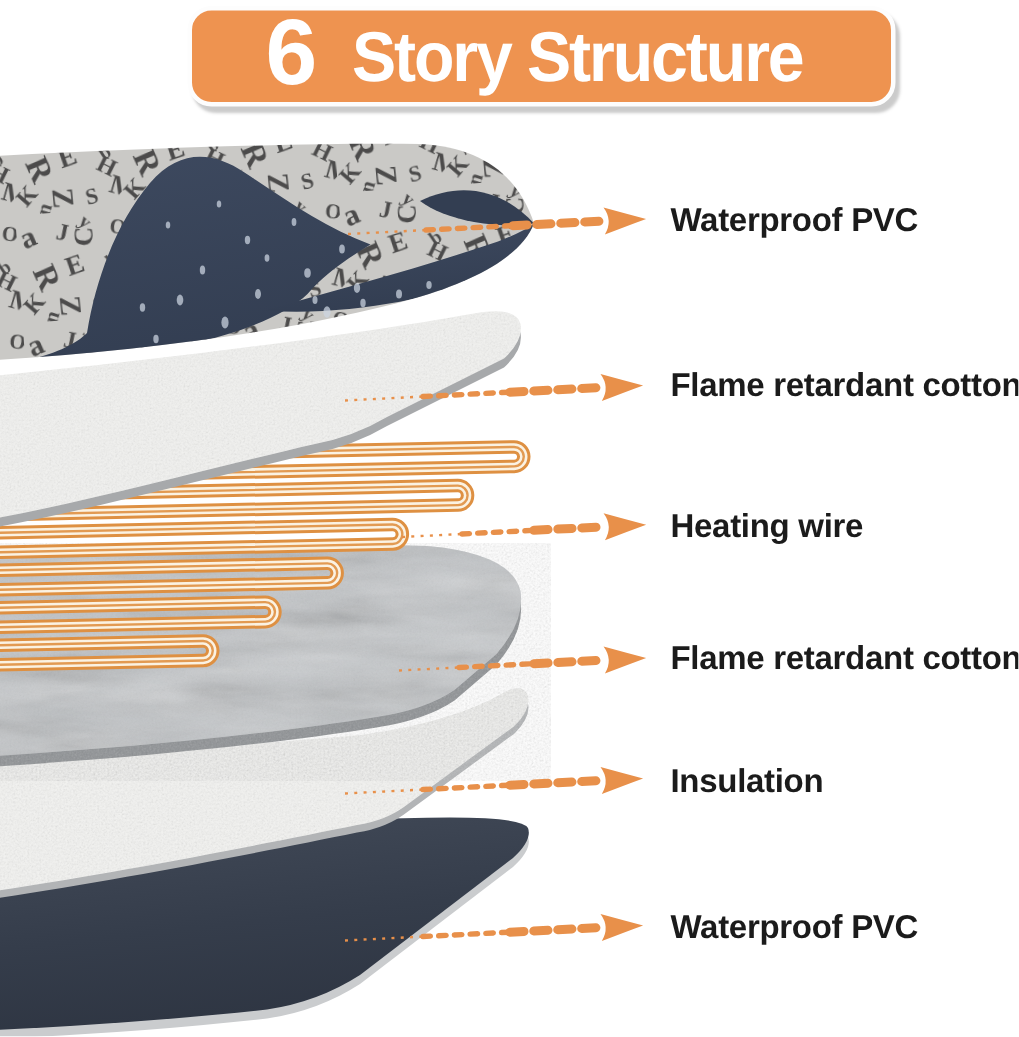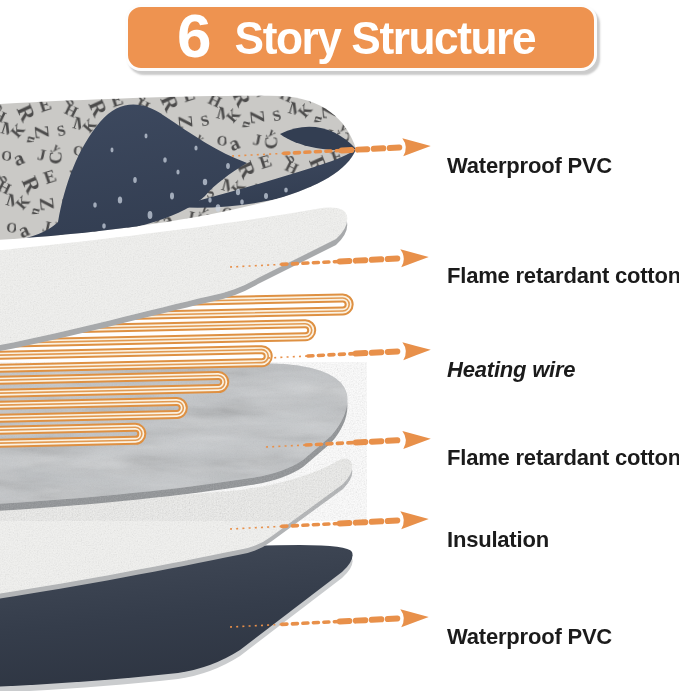--- a/index.html
+++ b/index.html
@@ -12,23 +12,23 @@
     position:absolute;left:125px;top:4px;width:472px;height:67px;box-sizing:border-box;
     background:#EE9350;border:3px solid #FDFDFD;border-radius:16px;
     box-shadow:3px 4px 2px rgba(140,140,140,.45);
     display:flex;align-items:center;justify-content:center;gap:14px;color:#ffffff;
   }
   .banner .num{font-size:62px;font-weight:bold;line-height:1;transform:translateY(-2px);}
   .banner .btxt{font-size:47px;font-weight:bold;letter-spacing:-1.5px;white-space:nowrap;
     transform:scaleX(.94);transform-origin:center;}
   .layer-label{
     position:absolute;left:447px;font-size:22px;font-weight:bold;color:#1B1B1B;
-    white-space:nowrap;letter-spacing:-.2px;line-height:24px;margin-top:19px;
+    white-space:nowrap;letter-spacing:-.2px;line-height:24px;
   }
-  .ll-1{top:135px;} .ll-2{top:245px;} .ll-3{top:339px;font-style:italic;}
+  .ll-1{top:135px;} .ll-2{top:245px;} .ll-3{top:339px;}
   .ll-4{top:427px;} .ll-5{top:509px;text-align:right;} .ll-6{top:606px;}
 </style>
 </head>
 <body>
 
 <div class="stage">
 
   <svg class="diagram-svg" width="679" height="691" viewBox="0 0 679 691">
     <defs>
       <filter id="grain" x="-5%" y="-5%" width="110%" height="110%">

